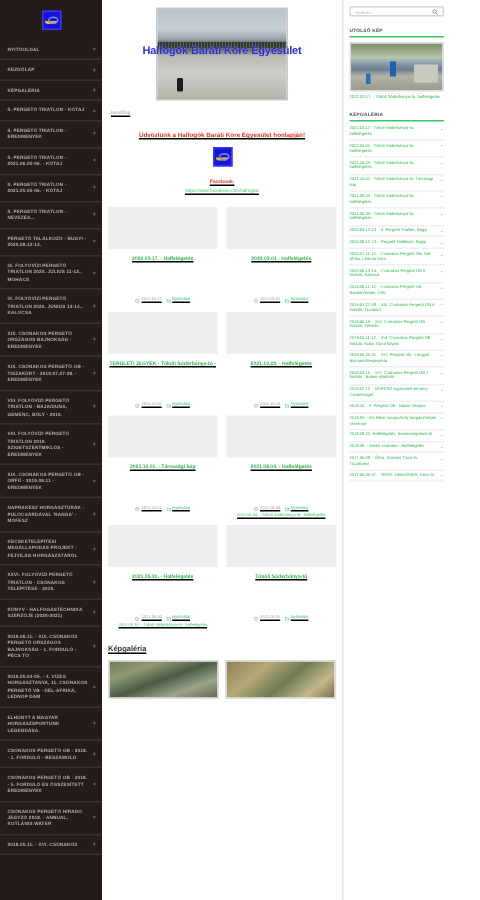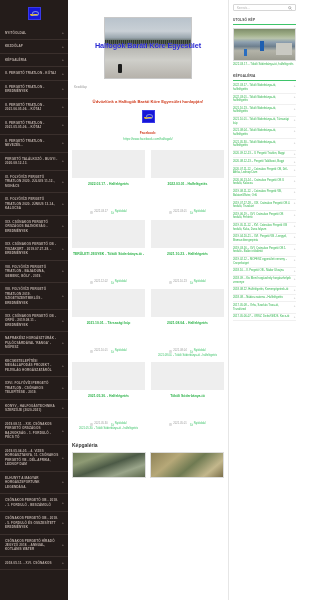--- a/index.html
+++ b/index.html
@@ -55,21 +55,22 @@
     position:absolute; right:4px; top:50%; transform:translateY(-50%);
     color:#9b8d87; font-size:4px; line-height:1;
   }
 
   
   .center {
     width:160px; min-width:160px; height:512px;
     background:#ffffff;
     overflow:hidden;
     position:relative;
-    padding:12px 4px;
+    padding:0 4px;
+    text-decoration:underline;
   }
   .hero { padding-top:5px; display:flex; justify-content:center; position:relative; }
   .hero-img {
     width:88px; height:62px;
     background:linear-gradient(to bottom,
       #b9c3cc 0%, #c9d0d6 22%, #9aa6ae 33%,
       #4e5a52 40%, #6a7064 46%, #b9b9b4 52%,
       #cfcfca 70%, #b6b2ab 100%);
     position:relative; overflow:hidden;
     border:0.5px solid #c8c8c8;

